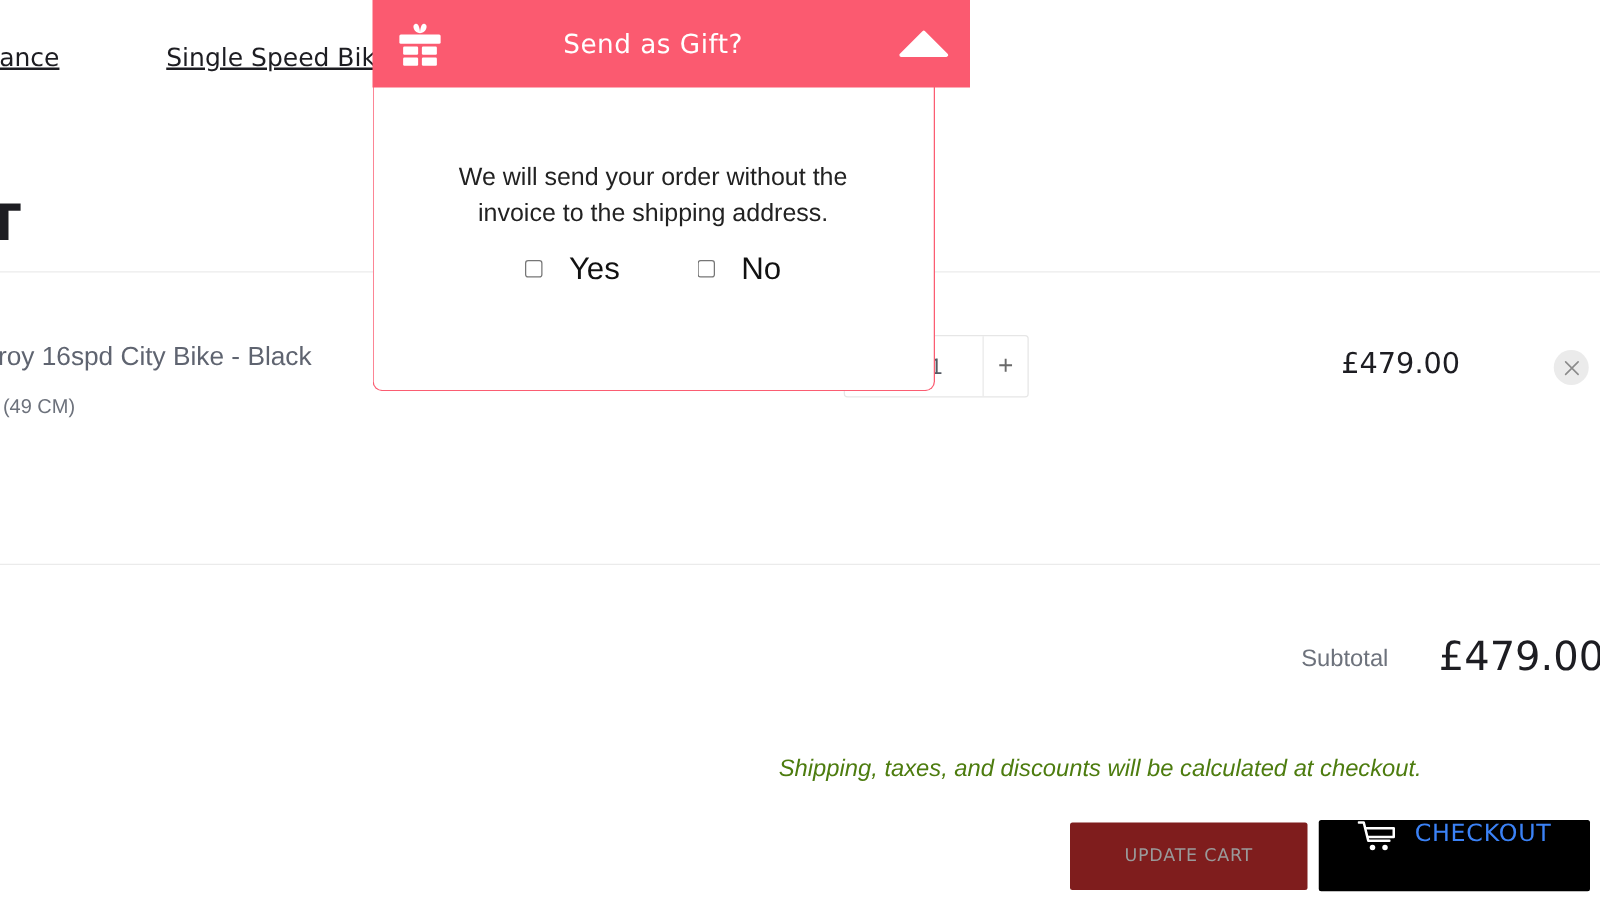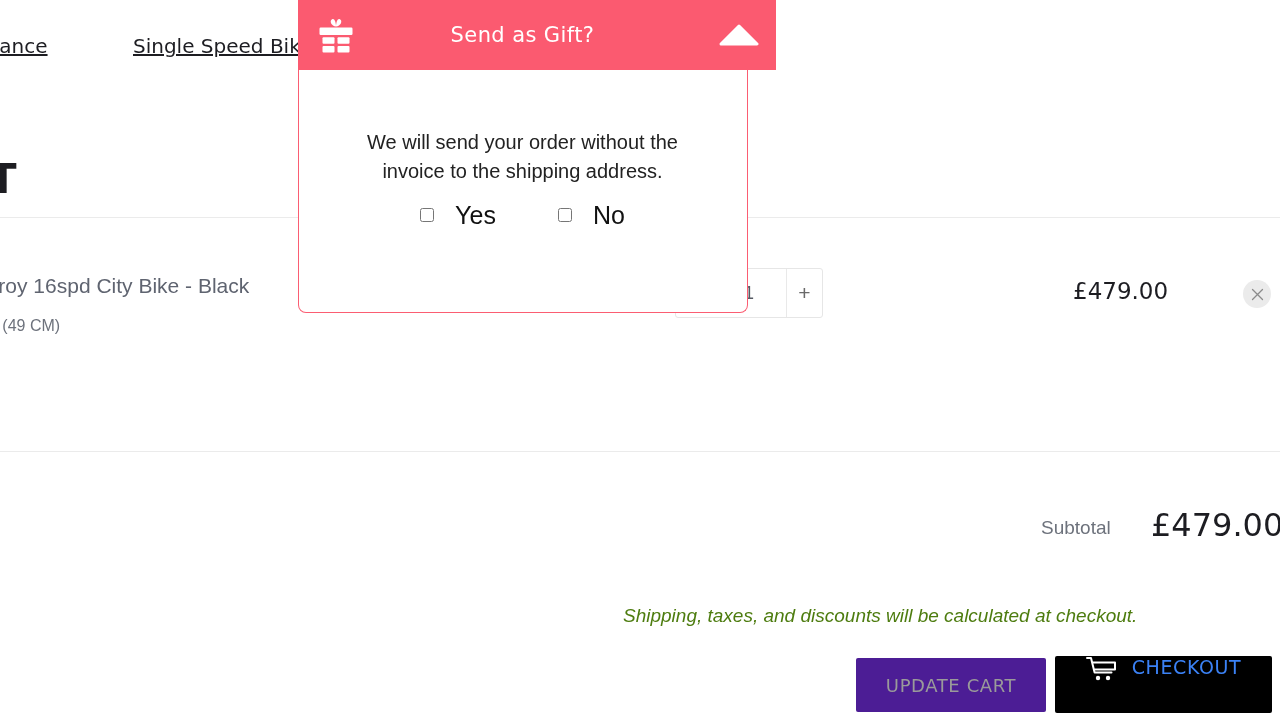--- a/index.html
+++ b/index.html
@@ -193,25 +193,25 @@
     white-space: nowrap;
   }
 
   
   .btn-update {
     position: absolute;
     top: 658px;
     left: 856px;
     width: 190px;
     height: 54px;
-    background: #4c1d95;
+    background: #7f1d1d;
     border: none;
     border-radius: 2px;
     color: #9a9a9a;
-    font-size: 18px;
+    font-size: 14px;
     letter-spacing: 0.6px;
     font-family: "DejaVu Sans", sans-serif;
     cursor: pointer;
     padding: 0;
   }
   .btn-checkout {
     position: absolute;
     top: 656px;
     left: 1055px;
     width: 217px;

